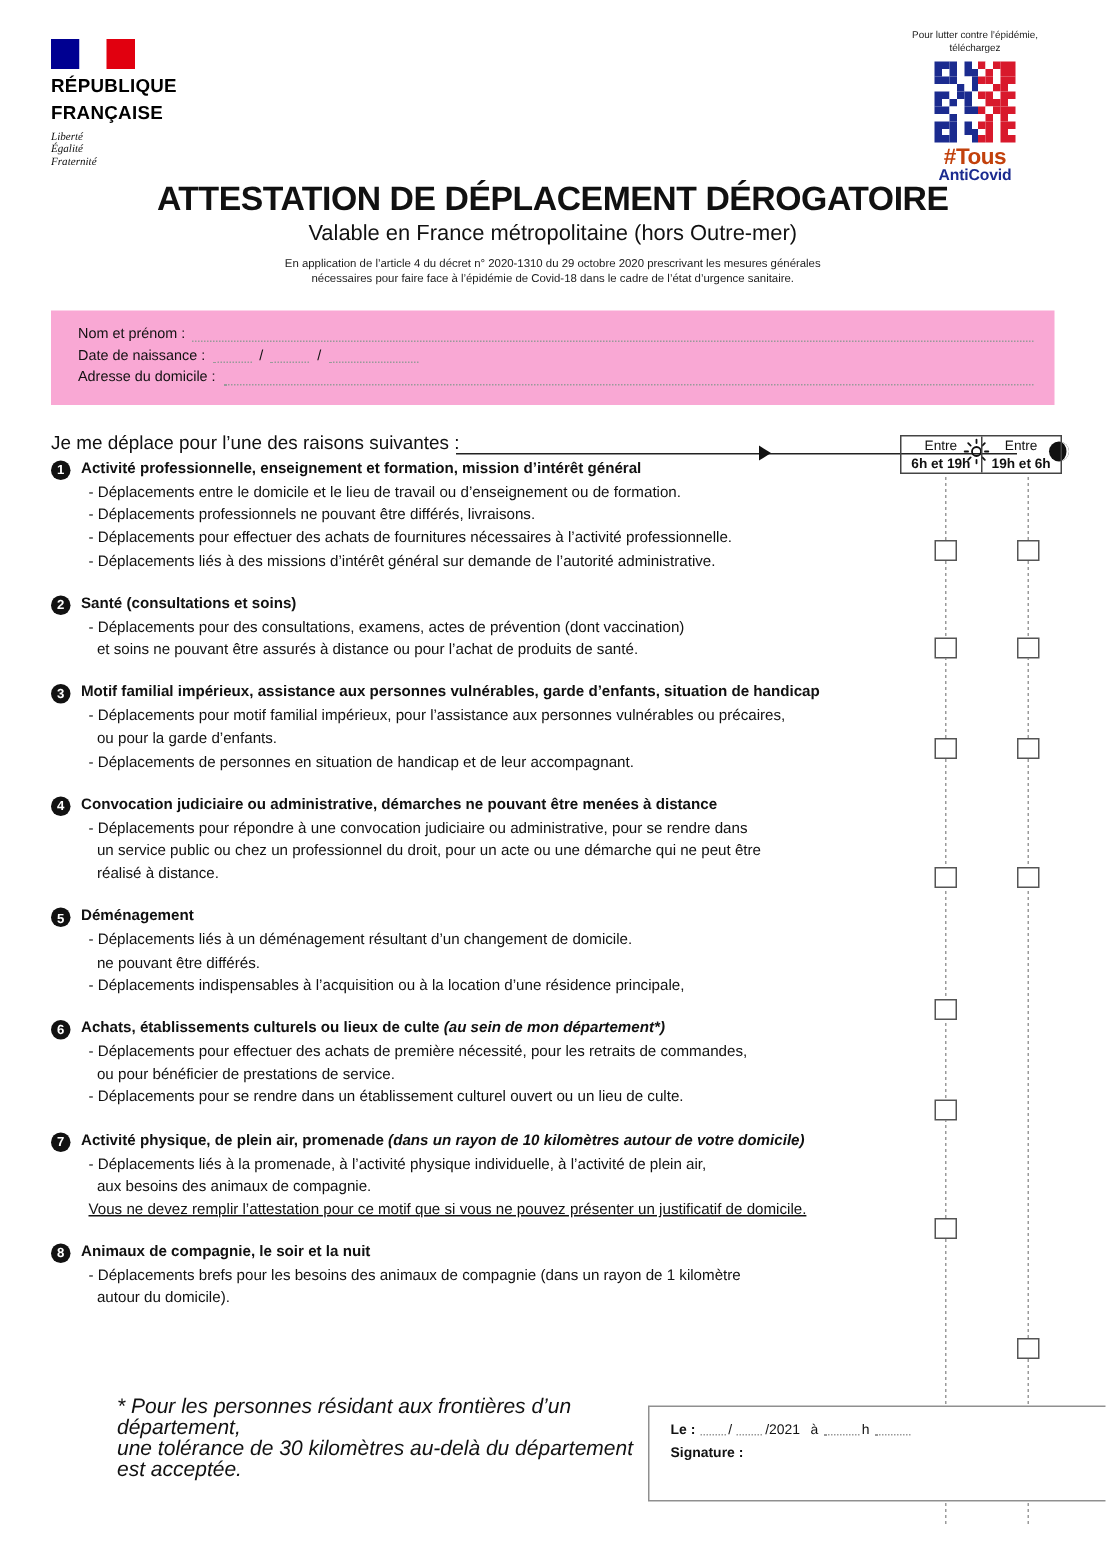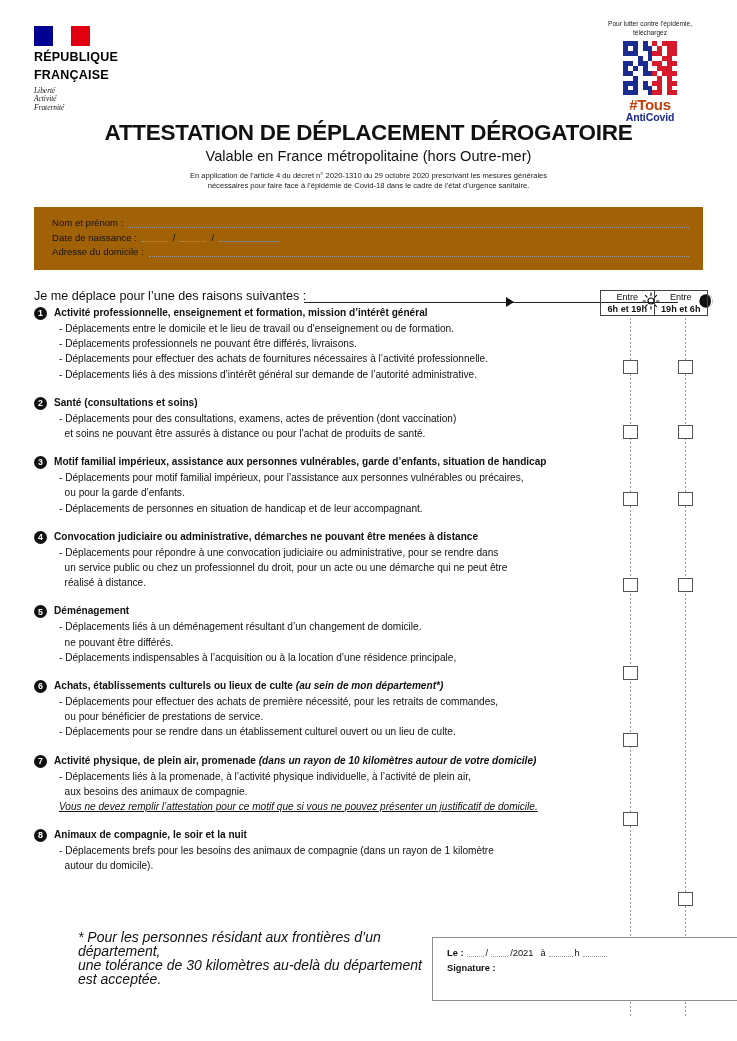--- a/index.html
+++ b/index.html
@@ -55,21 +55,21 @@
   }
   .doc-sub {
     font-size:14.6px; font-weight:400; color:#111; line-height:19px; margin-top:1px;
   }
   .doc-legal {
     font-size:7.6px; color:#1a1a1a; line-height:10.2px; margin-top:5px;
   }
 
   
   .idbox {
-    margin:16px 34px 0 34px; background:#a16207;
+    margin:16px 34px 0 34px; background:#f9a8d4;
     padding:9px 14px 10px 18px;
   }
   .idrow { display:flex; align-items:flex-end; font-size:9.6px; line-height:14.5px; color:#111; }
   .idrow .lbl { white-space:nowrap; }
   .dotfill {
     flex:1; border-bottom:1px dotted #9a9a9a; margin:0 0 3px 5px; height:1px;
   }
   .dotseg { width:26px; border-bottom:1px dotted #9a9a9a; margin:0 3px 3px 5px; height:1px; }
   .dotseg.wide { width:60px; }
   .slash { margin:0 0 0 2px; }
@@ -112,21 +112,21 @@
   .reason { position:relative; margin-bottom:14px; }
   .badge {
     position:absolute; left:0; top:1px; width:13px; height:13px; border-radius:50%;
     background:#111; color:#fff; font-size:8.8px; font-weight:700;
     display:flex; align-items:center; justify-content:center; line-height:1;
   }
   .r-title { margin-left:20px; font-size:10.1px; font-weight:700; color:#111; line-height:14px; }
   .r-title em { font-style:italic; }
   .r-lines { margin-left:25px; margin-top:1px; }
   .r-line { font-size:10.1px; color:#111; line-height:15.2px; text-indent:-7px; padding-left:7px; }
-  .r-line.note { font-style:italic; text-decoration:underline; text-indent:0; padding-left:0; }
+  .r-line.note { text-decoration:underline; text-indent:0; padding-left:0; }
 
   
   .cb {
     position:absolute; width:15px; height:14px; border:1.3px solid #555; background:#fff;
   }
   .cb.day { left:623px; }
   .cb.night { left:678px; }
 
   
   .footnote {
@@ -154,21 +154,21 @@
   <div class="marianne">
     <div class="flag">
       <span class="b"></span>
         <span class="w"></span>
         <span class="r"></span>
     </div>
     <div class="rf-line">RÉPUBLIQUE</div>
     <div class="rf-line">FRANÇAISE</div>
     <div class="devise">
       <div>Liberté</div>
-      <div>Activité</div>
+      <div>Égalité</div>
       <div>Fraternité</div>
     </div>
   </div>
 
   <div class="anticovid">
     <div class="cap">Pour lutter contre l’épidémie,</div>
     <div class="cap" style="margin-top:-3px">téléchargez</div>
     <div class="qr" id="qr">
         <i class="bl"></i>
         <i class="bl"></i>

